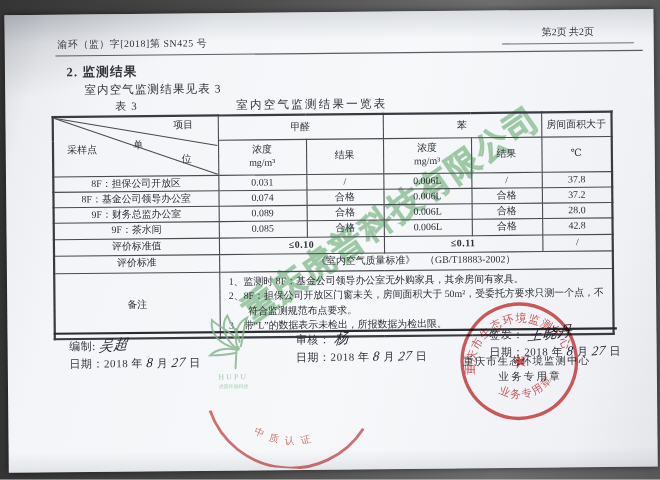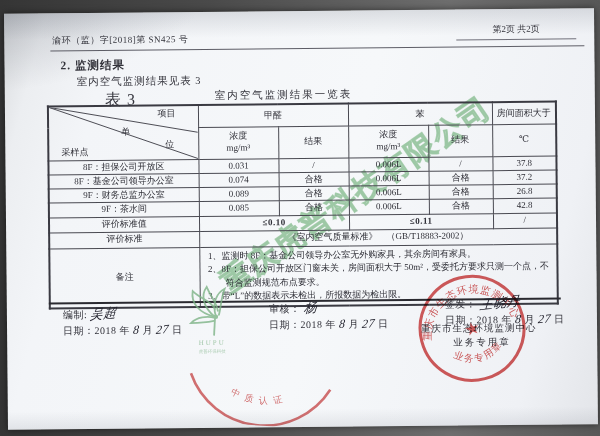--- a/index.html
+++ b/index.html
@@ -26,35 +26,35 @@
   .abs { position:absolute; }
   .txt { color:#33333b; }
 
   .doc-no { left:48px; top:21px; font-size:9px; letter-spacing:.5px; }
   .page-ind { left:452px; top:14px; width:120px; text-align:center; font-size:9px;
               border-bottom:1px solid #70707a; padding-bottom:3px; }
   .rule-top { left:46px; right:10px; top:37px; height:1px; background:#5d5d66; }
 
   .sec-head { left:56px; top:45px; font-size:11.5px; font-weight:bold; letter-spacing:1px; }
   .sec-intro { left:72px; top:62px; font-size:10.5px; letter-spacing:1px; }
-  .tbl-label { left:100px; top:77px; font-size:16px; letter-spacing:1px; }
+  .tbl-label { left:100px; top:77px; font-size:10px; letter-spacing:1px; }
   .tbl-title { left:210px; top:77px; font-size:10.5px; letter-spacing:2px; }
 
   table.main { position:absolute; left:42px; top:92px; width:508px;
     border-collapse:collapse; table-layout:fixed; font-size:9px; color:#2e2e36; }
   table.main td { border:1px solid #4a4a52; text-align:center; vertical-align:middle;
     padding:1px 2px; line-height:1.25; }
   table.main { border:2px solid #3a3a42; }
   td.corner { position:relative; padding:0; }
   .corner svg { position:absolute; inset:0; width:100%; height:100%; }
   .corner .lbl { position:absolute; font-size:9px; color:#2e2e36; }
   .c-item { right:22px; top:2px; }
   .c-u1 { left:72px; top:20px; }
   .c-u2 { left:116px; top:33px; }
-  .c-point { left:12px; bottom:1px; }
+  .c-point { left:12px; bottom:16px;font-family:Liberation Mono, monospace; }
   .sub2 { line-height:1.3; }
   .std { font-weight:bold; letter-spacing:.5px; }
   .notes-cell { text-align:left !important; padding:2px 6px 2px 8px !important; }
   .note-line { padding-left:1.95em; text-indent:-1.95em; line-height:1.5; font-size:9px; }
 
   .sig-rule { left:42px; right:36px; top:289px; height:2px; background:#2a2a30; }
   .sig { font-size:10px; line-height:1.55; letter-spacing:.5px; }
   .sig-prepared { left:56px; top:294px; }
   .sig-reviewed { left:262px; top:290px; }
   .sig-issued { left:438px; top:287px; }
@@ -146,21 +146,21 @@
       <td>0.006L</td>
       <td>合格</td>
       <td>37.2</td>
     </tr>
     <tr style="height:14px">
       <td>9F：财务总监办公室</td>
       <td>0.089</td>
       <td>合格</td>
       <td>0.006L</td>
       <td>合格</td>
-      <td>26.8</td>
+      <td>28.0</td>
     </tr>
     <tr style="height:14px">
       <td>9F：茶水间</td>
       <td>0.085</td>
       <td>合格</td>
       <td>0.006L</td>
       <td>合格</td>
       <td>42.8</td>
     </tr>
     <tr style="height:15px">

